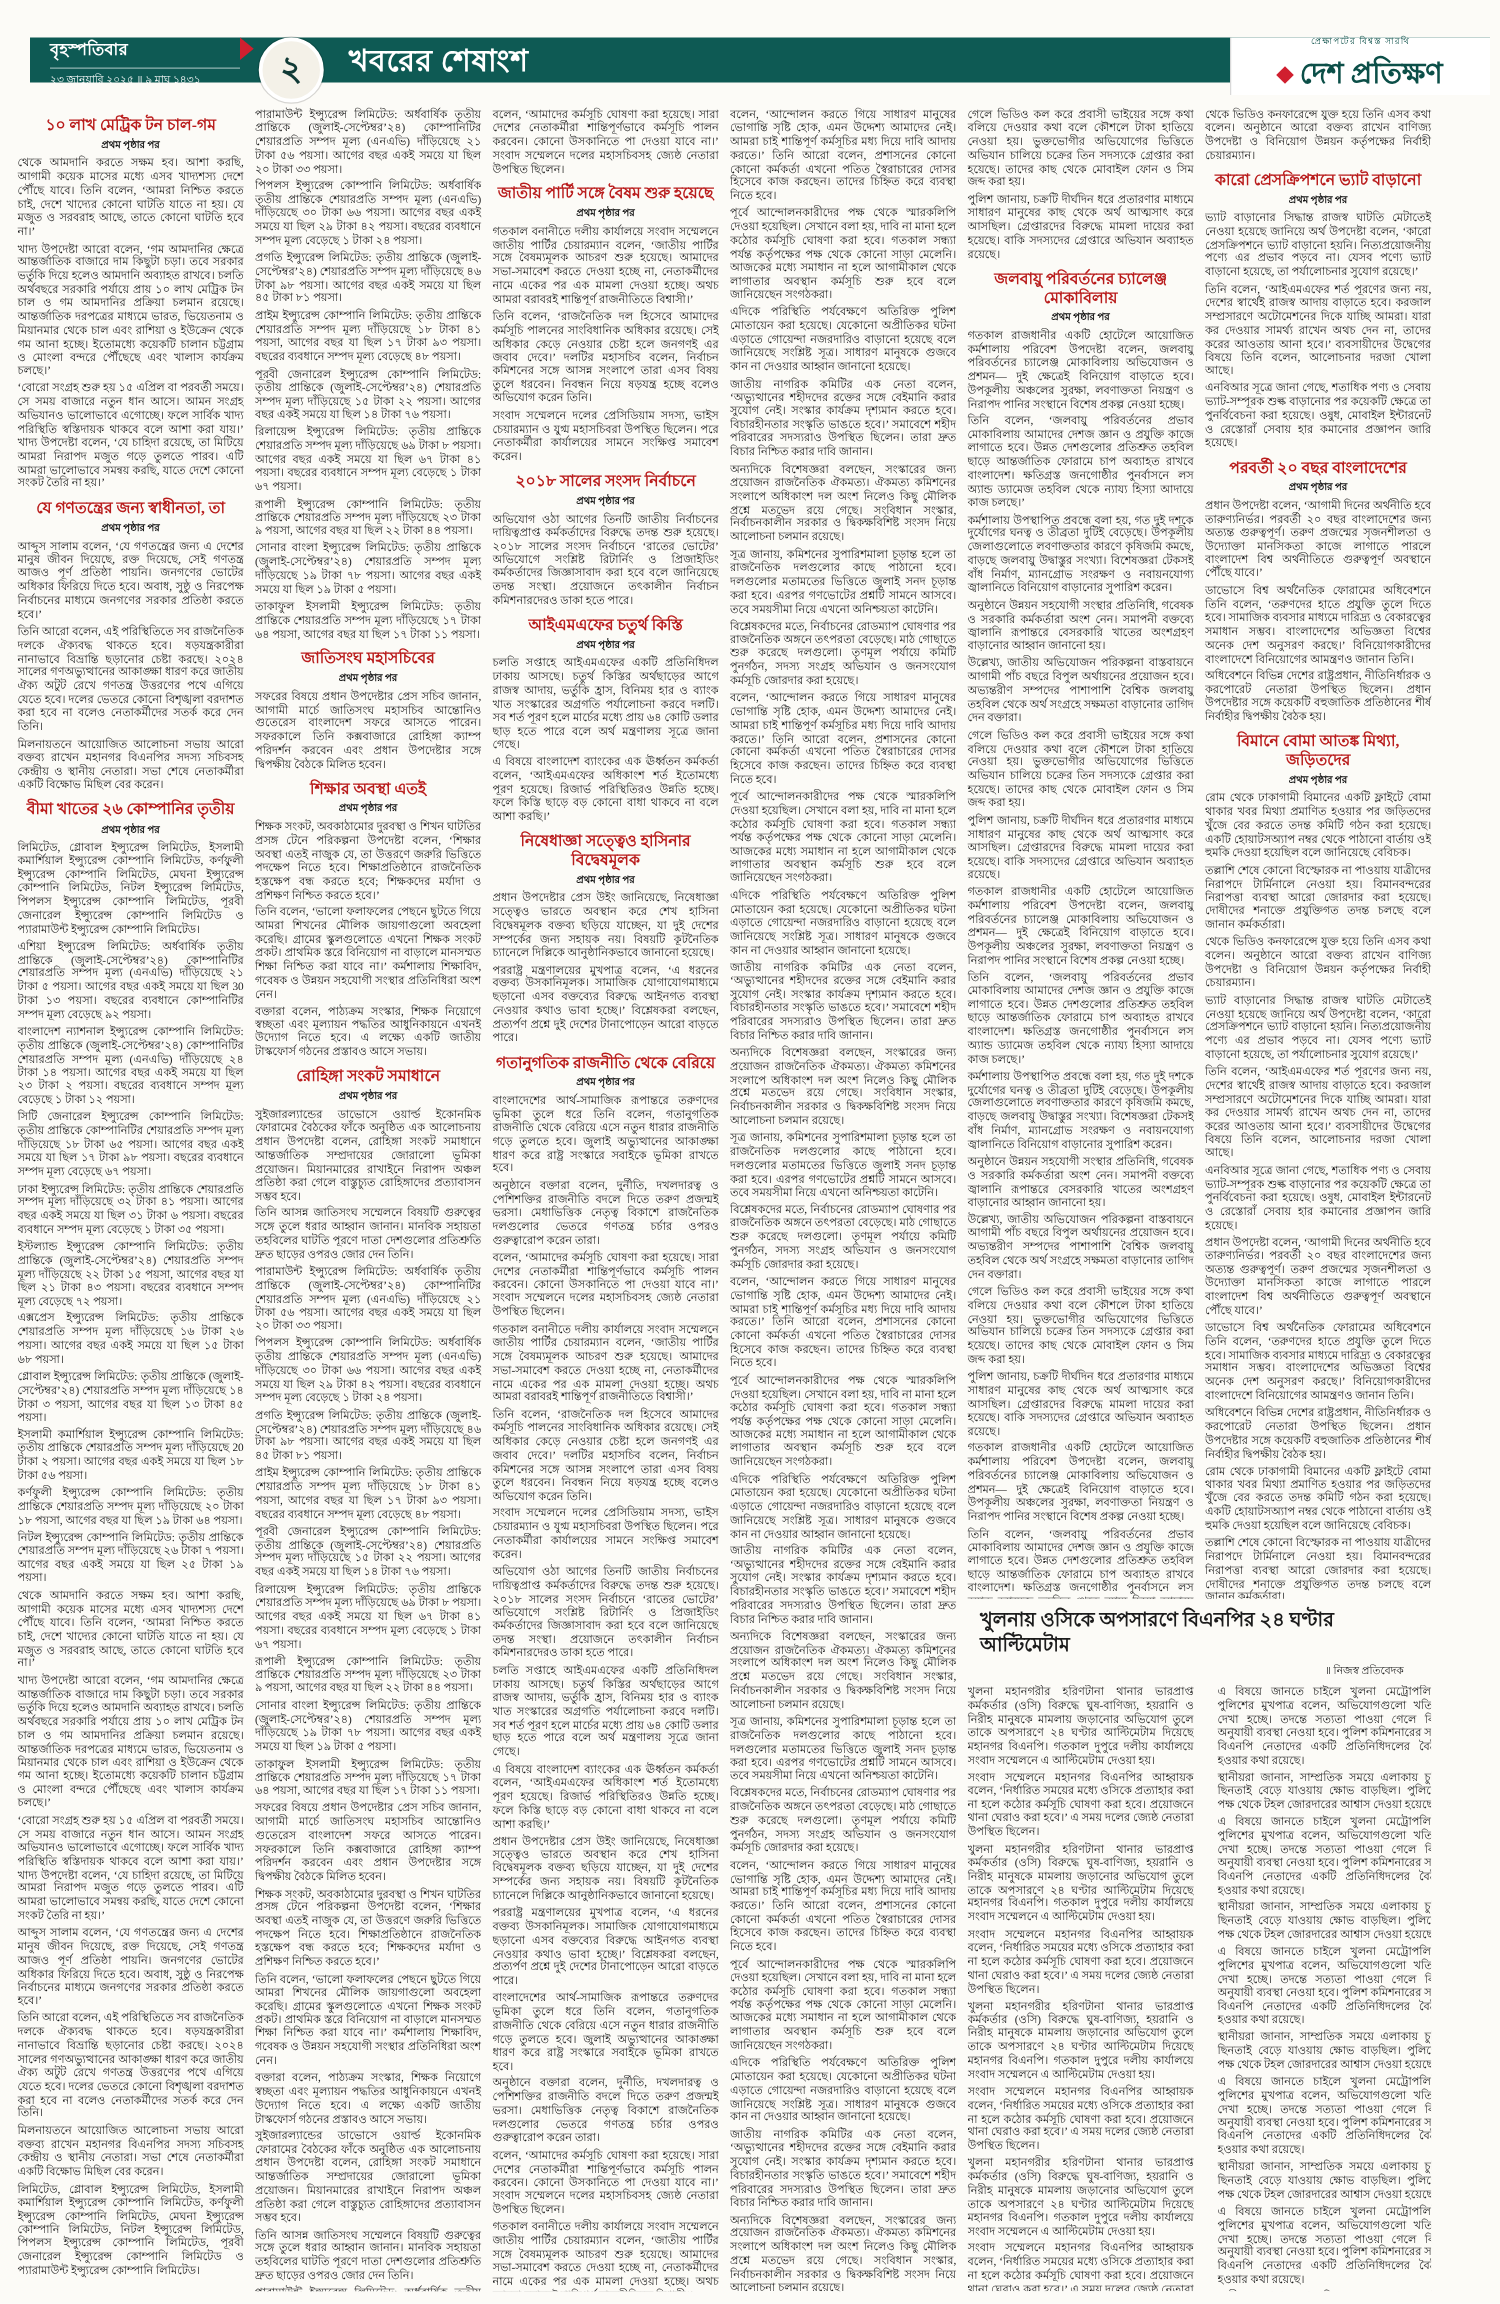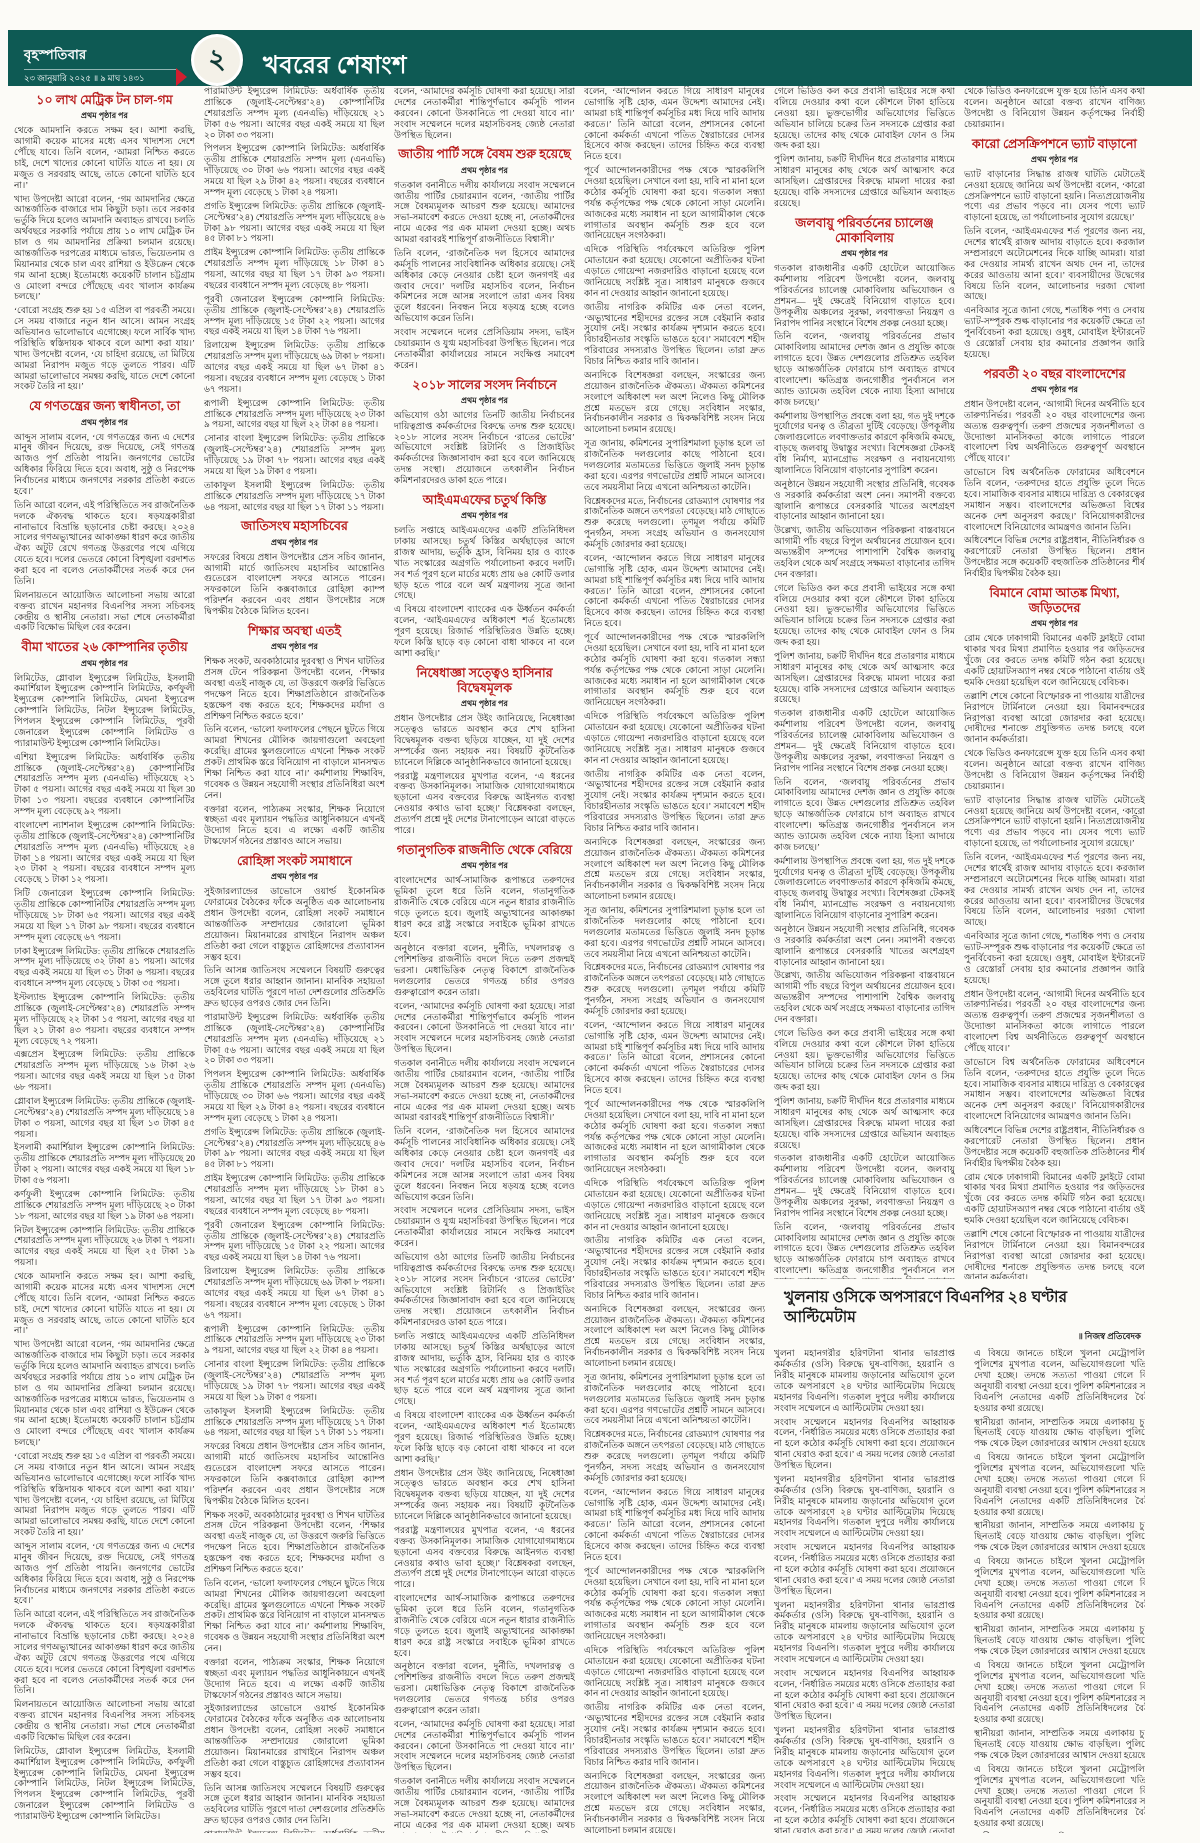--- a/index.html
+++ b/index.html
@@ -1,21 +1,21 @@
 <!DOCTYPE html>
 <html><head>
 <meta charset="utf-8">
 <style>
   *{margin:0;padding:0;box-sizing:border-box}
   html,body{background:#ffffff}
   body{width:1200px;height:1843px;position:relative;overflow:hidden;
        font-family:"Liberation Serif",serif;color:#1c1c1c;background:#fcfbf7}
   
-  .masthead{position:absolute;left:8px;right:8px;top:30px;height:56px;
-            background:#0e5a54;display:flex;align-items:flex-end}
+  .masthead{position:absolute;left:24px;right:8px;top:30px;height:36px;
+            background:#0e5a54;display:flex;align-items:flex-start}
   .date-block{padding-left:16px;color:#fff;width:168px;flex:0 0 168px}
   .weekday{font-size:13px;font-weight:bold;letter-spacing:.3px}
   .dateline{font-size:8.5px;border-top:1px solid rgba(255,255,255,.55);
             margin-top:3px;padding-top:2px;white-space:nowrap}
   .ribbon{width:0;height:0;border-top:9px solid transparent;
           border-bottom:9px solid transparent;border-left:11px solid #d01f2f;margin-right:4px}
   .page-circle{width:52px;height:52px;border-radius:50%;background:#f4f1e8;
                border:3px solid #ffffff;display:flex;align-items:center;justify-content:center;
                font-size:27px;font-weight:bold;color:#103a36;z-index:2;flex:0 0 52px;
                box-shadow:0 0 0 1px rgba(0,0,0,.15)}
@@ -30,21 +30,21 @@
              margin-right:7px;flex:0 0 10px}
   .logo-text{font-size:23px;font-weight:bold;color:#0c4f48;white-space:nowrap}
   
   .content{position:absolute;top:86px;left:14px;right:14px;bottom:10px;display:flex;gap:9px}
   .col{flex:0 0 181px;width:181px;height:100%;overflow:hidden}
   .right{flex:0 0 371px;width:371px;height:100%;display:flex;flex-direction:column;overflow:hidden}
   .right-top{display:flex;gap:9px;height:1193px;overflow:hidden}
   .right-top .col{height:1193px}
   .span-headline{font-size:15.5px;font-weight:bold;line-height:1.3;
                  margin:8px 10px 2px}
-  .right .byline{font-size:8.5px;font-weight:bold;text-align:right;margin:1px 4px 4px}
+  .right .byline{font-size:8.5px;font-weight:normal;text-align:right;margin:1px 22px 4px}
   .right-bottom{flex:1;display:flex;gap:19px;overflow:hidden}
   .right-bottom .col{height:100%}
   
   .para{font-size:9px;line-height:1.21;text-align:justify;margin-bottom:3px;
         word-break:break-word;hyphens:auto}
   .headline{font-size:12.5px;font-weight:bold;text-align:center;line-height:1.22;
             margin:7px 1px 1px;color:#b91c1c}
   .continued{font-size:8px;font-weight:bold;text-align:center;margin:0 0 3px;color:#111}
 </style>
 </head>
@@ -55,20 +55,27 @@
   <header class="masthead">
     <div class="date-block">
       <div class="weekday">বৃহস্পতিবার</div>
       <div class="dateline">২৩ জানুয়ারি ২০২৫ ॥ ৯ মাঘ ১৪৩১</div>
     </div>
     <div class="ribbon"></div>
     <div class="page-circle">
       <span>২</span>
     </div>
     <div class="section-title">খবরের শেষাংশ</div>
+    <div class="logo-box">
+      <div class="logo-tagline">প্রেক্ষাপটের বিশ্বস্ত সারথি</div>
+      <div class="logo-row">
+        <span class="logo-mark"></span>
+        <span class="logo-text">দেশ প্রতিক্ষণ</span>
+      </div>
+    </div>
   </header>
 
   <main class="content">
     <section class="col">
         <div class="headline">১০ লাখ মেট্রিক টন চাল-গম</div>
         <div class="continued">প্রথম পৃষ্ঠার পর</div>
         <div class="para">থেকে আমদানি করতে সক্ষম হব। আশা করছি, আগামী কয়েক মাসের মধ্যে এসব খাদ্যশস্য দেশে পৌঁছে যাবে। তিনি বলেন, ‘আমরা নিশ্চিত করতে চাই, দেশে খাদ্যের কোনো ঘাটতি যাতে না হয়। যে মজুত ও সরবরাহ আছে, তাতে কোনো ঘাটতি হবে না।’</div>
         <div class="para">খাদ্য উপদেষ্টা আরো বলেন, ‘গম আমদানির ক্ষেত্রে আন্তর্জাতিক বাজারে দাম কিছুটা চড়া। তবে সরকার ভর্তুকি দিয়ে হলেও আমদানি অব্যাহত রাখবে। চলতি অর্থবছরে সরকারি পর্যায়ে প্রায় ১০ লাখ মেট্রিক টন চাল ও গম আমদানির প্রক্রিয়া চলমান রয়েছে। আন্তর্জাতিক দরপত্রের মাধ্যমে ভারত, ভিয়েতনাম ও মিয়ানমার থেকে চাল এবং রাশিয়া ও ইউক্রেন থেকে গম আনা হচ্ছে। ইতোমধ্যে কয়েকটি চালান চট্টগ্রাম ও মোংলা বন্দরে পৌঁছেছে এবং খালাস কার্যক্রম চলছে।’</div>
         <div class="para">‘বোরো সংগ্রহ শুরু হয় ১৫ এপ্রিল বা পরবর্তী সময়ে। সে সময় বাজারে নতুন ধান আসে। আমন সংগ্রহ অভিযানও ভালোভাবে এগোচ্ছে। ফলে সার্বিক খাদ্য পরিস্থিতি স্বস্তিদায়ক থাকবে বলে আশা করা যায়।’ খাদ্য উপদেষ্টা বলেন, ‘যে চাহিদা রয়েছে, তা মিটিয়ে আমরা নিরাপদ মজুত গড়ে তুলতে পারব। এটি আমরা ভালোভাবে সমন্বয় করছি, যাতে দেশে কোনো সংকট তৈরি না হয়।’</div>
         <div class="headline">যে গণতন্ত্রের জন্য স্বাধীনতা, তা</div>

